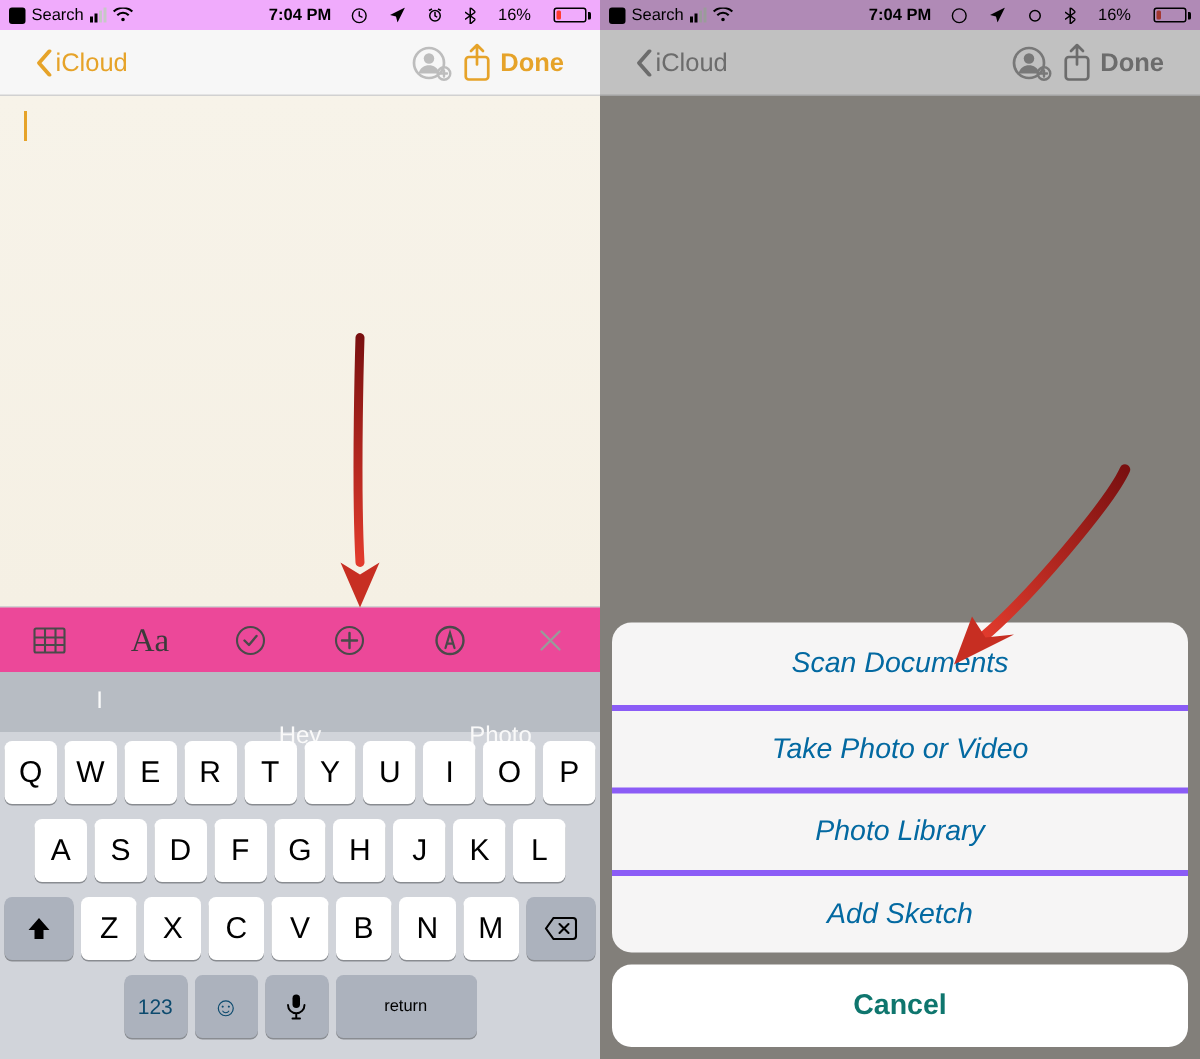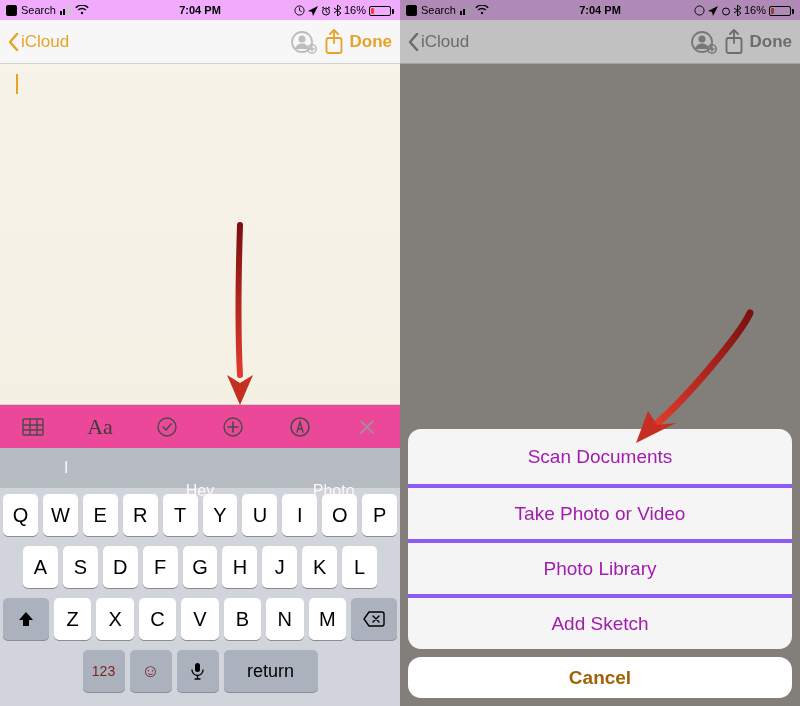--- a/index.html
+++ b/index.html
@@ -4,33 +4,33 @@
 <style>
   * { box-sizing: border-box; margin: 0; padding: 0; }
   body { font-family: -apple-system, "Helvetica Neue", Helvetica, Arial, sans-serif; background:#fff; }
   .stage { width:800px; height:706px; position:relative; display:flex; }
   .phone { width:400px; height:706px; position:relative; overflow:hidden; }
 
   
   .status-bar { height:20px; background:#f0abfc; display:flex; align-items:center; font-size:11px; padding:0 6px; color:#000; }
   .status-left { display:flex; align-items:center; gap:4px; flex:1; }
   .status-center { flex:0 0 auto; font-weight:700; }
-  .status-right { display:flex; align-items:flex-end; gap:3px; flex:1; justify-content:flex-end; }
+  .status-right { display:flex; align-items:center; gap:15px; flex:1; justify-content:flex-end; }
   .sb-search { width:11px; height:11px; background:#000; border-radius:2px; display:inline-block; }
   .sig-bars { display:inline-flex; align-items:flex-end; gap:1px; }
   .sig-bars span { width:2px; background:#000; display:inline-block; }
   .sig-bars span:nth-child(1){height:4px;} .sig-bars span:nth-child(2){height:6px;}
   .sig-bars span:nth-child(3){height:8px;background:#c7c7c7;} .sig-bars span:nth-child(4){height:10px;background:#c7c7c7;}
   .battery { display:inline-flex; align-items:center; }
   .batt-body { width:22px; height:10px; border:1px solid #000; border-radius:2px; position:relative; }
   .batt-fill { position:absolute; left:1px; top:1px; bottom:1px; width:16%; background:#ff3b30; border-radius:1px; }
   .batt-tip { width:2px; height:5px; background:#000; border-radius:0 1px 1px 0; margin-left:1px; }
 
   
-  .navbar { height:44px; background:#f7f7f7; border-bottom:1px solid #d1d1d1; display:flex; align-items:center; padding:0 8px; }
+  .navbar { height:44px; background:#f7f7f7; border-bottom:1px solid #d1d1d1; display:flex; align-items:center; padding:0 24px; }
   .nav-back { display:flex; align-items:center; color:#e6a329; font-size:17px; flex:1; gap:2px; }
   .nav-actions { display:flex; align-items:center; gap:6px; }
   .nav-done { color:#e6a329; font-weight:600; font-size:17px; }
   .chev { width:11px; height:18px; }
 
   .note-area { flex:1; background:#f6f2e7; background-image:linear-gradient(#f7f3e9, #f5f0e4); padding:10px 16px; position:relative; height: calc(706px - 20px - 44px - 44px - 40px - 218px); }
   .cursor { width:2px; height:20px; background:#e6a329; }
 
   
   .fmt-bar { height:44px; background:#ec4899; border-top:1px solid #d1d1d1; display:flex; }
@@ -41,39 +41,39 @@
   
   .sugg { height:40px; background:#b7bcc3; display:flex; }
   .sugg div { flex:1; display:flex; align-items:center; justify-content:center; color:#f9f9f9; font-size:16px; }
   .sugg div + div { border-left:1px solid #a7acb5;margin-top:43px; }
 
   
   .kbd { height:218px; background:#d1d4da; padding:6px 3px 4px; display:flex; flex-direction:column; gap:10px; }
   .krow { display:flex; gap:5px; justify-content:center; }
   .key { background:#fff; border-radius:5px; height:42px; flex:1; display:flex; align-items:center; justify-content:center; font-size:20px; color:#000; box-shadow:0 1px 0 #898c91; }
   .krow.mid { padding:0 20px; }
-  .key.fn { background:#acb2bd; color:#7f1d1d; font-size:15px; flex:0 0 46px; }
+  .key.fn { background:#acb2bd; color:#0c4a6e; font-size:15px; flex:0 0 46px; }
   .krow.bot .key.space { flex:1; font-size:15px; }
-  .krow.bot .key.ret { flex:0 0 94px; background:#acb2bd; font-size:18px; }
+  .krow.bot .key.ret { flex:0 0 94px; background:#acb2bd; font-size:11px; }
   .krow.bot .key.num { flex:0 0 42px; font-size:14px; }
   .krow.bot .key.emoji { flex:0 0 42px; font-size:18px; }
   .krow.bot .key.mic { flex:0 0 42px; }
 
   
   .phone.right .navbar, .phone.right .status-bar { filter: brightness(0.78) saturate(0.7); }
   .phone.right .nav-back, .phone.right .nav-done { color:#8a8a8a; }
   .phone.right .note-bg { height: calc(706px - 20px - 44px); background:#9f9c95; position:relative; }
   .dim-overlay { position:absolute; inset:0; background:rgba(0,0,0,0.18); }
 
   
   .sheet-wrap { position:absolute; left:8px; right:8px; bottom:8px; }
   .sheet { background:rgba(248,248,248,0.98); border-radius:13px; overflow:hidden; margin-bottom:8px; }
-  .sheet .opt { height:55px; display:flex; align-items:center; justify-content:center; color:#a21caf; font-size:19px; }
+  .sheet .opt { height:55px; display:flex; align-items:center; justify-content:center; color:#0369a1; font-size:19px;font-style:italic; }
   .sheet .opt + .opt { border-top:4px solid #8b5cf6; }
-  .cancel { background:#fff; border-radius:13px; height:41px; display:flex; align-items:center; justify-content:center; color:#a16207; font-size:19px; font-weight:600; }
+  .cancel { background:#fff; border-radius:13px; height:55px; display:flex; align-items:center; justify-content:center; color:#0f766e; font-size:19px; font-weight:600; }
 
   
   .arrow { position:absolute; pointer-events:none; }
 </style>
 </head>
 <body>
 
 <div class="stage">
 
   <div class="phone left">

